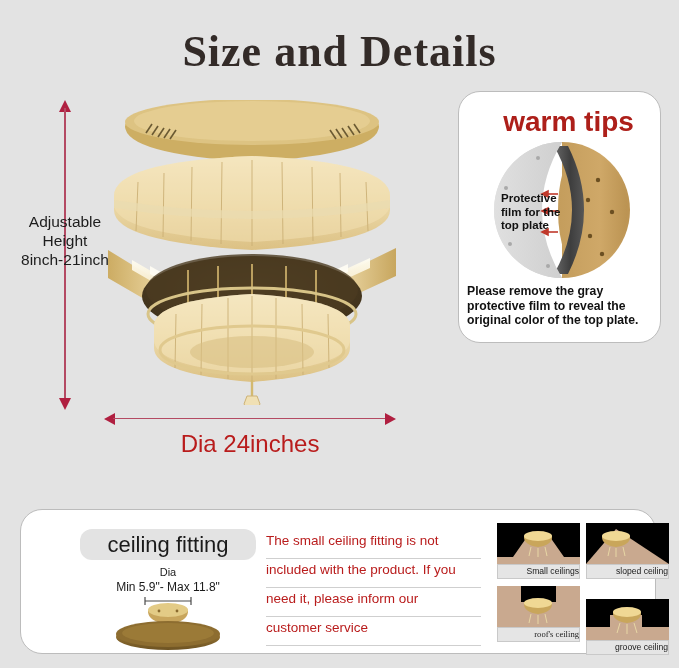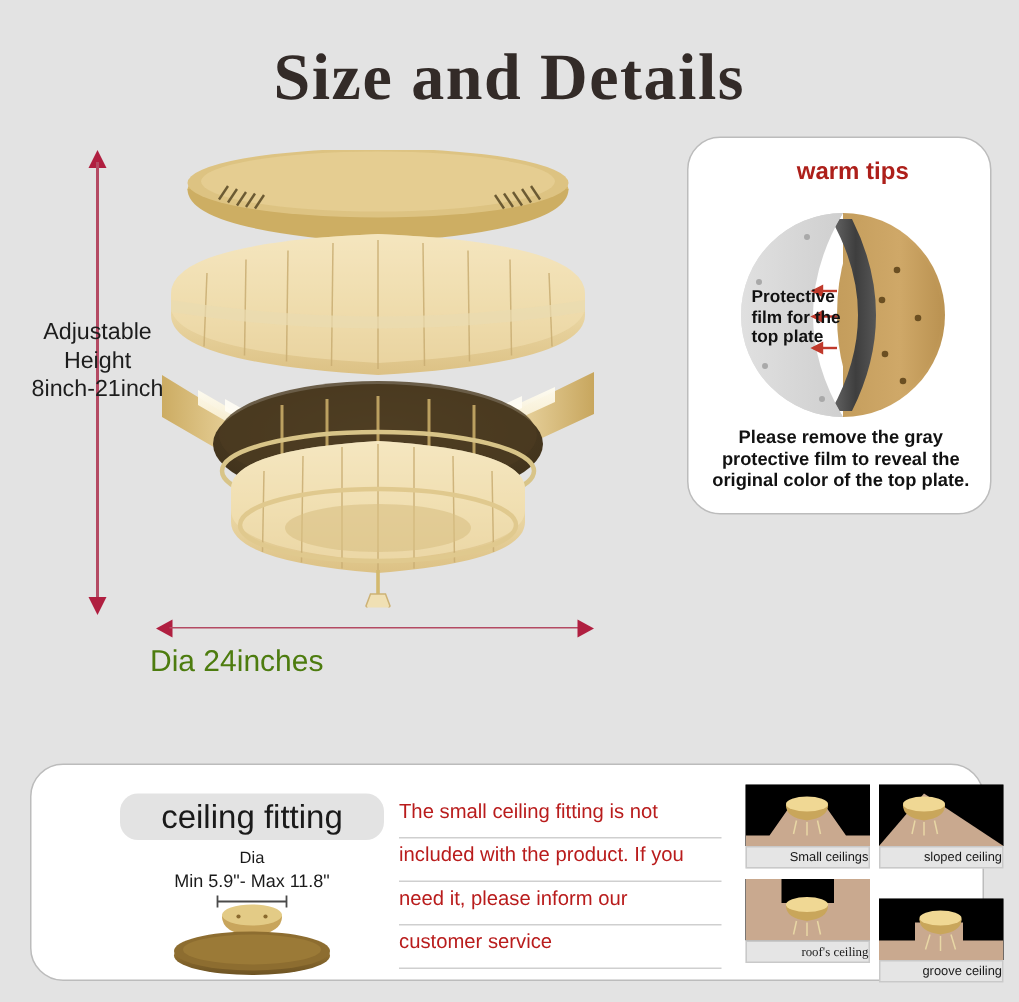--- a/index.html
+++ b/index.html
@@ -42,45 +42,45 @@
   .hdim .line { position: absolute; left: 9px; top: 6.5px; width: 274px; height: 1.6px; background: #b44a63; }
   .hdim .ah-l, .hdim .ah-r {
     position: absolute; top: 1.5px; width: 0; height: 0;
     border-top: 6px solid transparent; border-bottom: 6px solid transparent;
   }
   .hdim .ah-l { left: 0; border-right: 11px solid #b01f40; }
   .hdim .ah-r { right: 0; border-left: 11px solid #b01f40; }
 
   .hdim-label {
     position: absolute; left: 100px; top: 430px; width: 300px;
-    font-size: 20px; color: #4d7c0f;
+    text-align: center; font-size: 24px; color: #b91c1c;
   }
 
   
   .lamp { position: absolute; left: 92px; top: 100px; width: 320px; height: 305px; }
   .lamp svg { display: block; }
 
   
   .tips {
     position: absolute; left: 458px; top: 91px; width: 203px; height: 252px;
     background: #ffffff; border: 1px solid #bcbcbc; border-radius: 22px;
   }
   .tips-title {
     position: absolute; left: 0; top: 14px; width: 203px;
-    text-align: center; font-size: 16px; font-weight: bold; color: #ad1f1a; padding-left: 16px;
+    text-align: center; font-size: 28px; font-weight: bold; color: #ad1f1a; padding-left: 16px;
   }
   .tips-fig { position: absolute; left: 17px; top: 48px; width: 172px; height: 140px; }
   .tips-fig svg { display: block; }
   .tips-fig-label {
     position: absolute; left: 14px; top: 52px; width: 86px;
     font-size: 11.5px; font-weight: bold; line-height: 13.5px; color: #111; margin-left: 11px;
   }
   .tips-note {
     position: absolute; left: 8px; top: 192px; width: 187px;
-    text-align: center; font-size: 12.2px; font-weight: bold; line-height: 14.5px; color: #111;
+    font-size: 12.2px; font-weight: bold; line-height: 14.5px; color: #111;
   }
 
   
   .bottom {
     position: absolute; left: 20px; top: 509px; width: 636px; height: 145px;
     background: #ffffff; border: 1px solid #bcbcbc; border-radius: 22px;
   }
 
   .cf-title {
     position: absolute; left: 59px; top: 19px; width: 176px; height: 31px;

